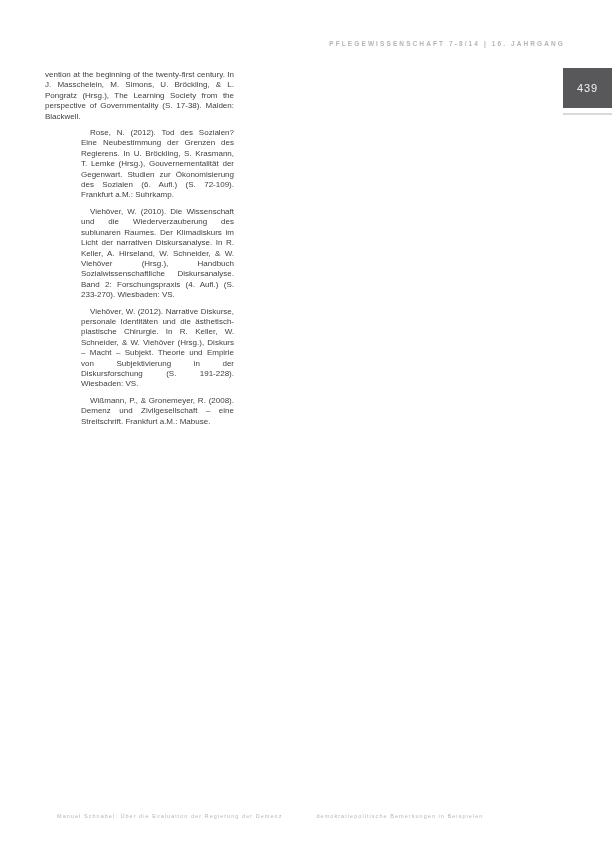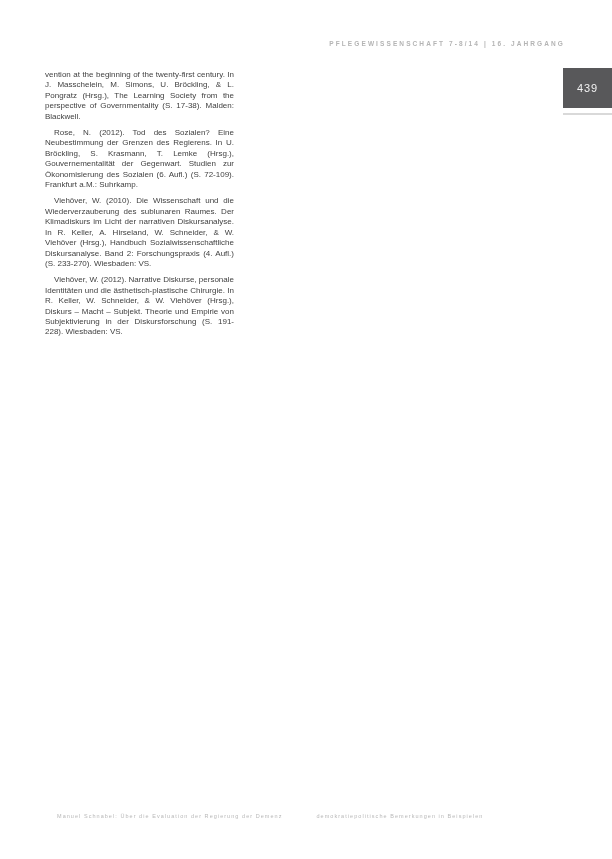--- a/index.html
+++ b/index.html
@@ -52,20 +52,21 @@
     color: #3f3f3f;
     font-size: 8px;
     line-height: 10.4px;
     text-align: justify;
   }
   .references p.ref {
     margin: 0 0 6px 0;
   }
   .references p.ref.indent {
     text-indent: 9px;
+    margin-left: 36px;
   }
   .running-footer {
     position: absolute;
     left: 57px;
     top: 813px;
     width: 520px;
     display: flex;
     gap: 34px;
     font-size: 5.5px;
     letter-spacing: 1.05px;
@@ -85,20 +86,21 @@
     <span>439</span>
   </div>
   <div class="badge-underline"></div>
 
   <div class="references">
 
   <p class="ref">vention at the beginning of the twenty-first century. In J. Masschelein, M. Simons, U. Bröckling, &amp; L. Pongratz (Hrsg.), The Learning Society from the perspective of Governmentality (S. 17-38). Malden: Blackwell.</p>
       <p class="ref indent">Rose, N. (2012). Tod des Sozialen? Eine Neubestimmung der Grenzen des Regierens. In U. Bröckling, S. Krasmann, T. Lemke (Hrsg.), Gouvernementalität der Gegenwart. Studien zur Ökonomisierung des Sozialen (6. Aufl.) (S. 72-109). Frankfurt a.M.: Suhrkamp.</p>
       <p class="ref indent">Viehöver, W. (2010). Die Wissenschaft und die Wiederverzauberung des sublunaren Raumes. Der Klimadiskurs im Licht der narrativen Diskursanalyse. In R. Keller, A. Hirseland, W. Schneider, &amp; W. Viehöver (Hrsg.), Handbuch Sozialwissenschaftliche Diskursanalyse. Band 2: Forschungspraxis (4. Aufl.) (S. 233-270). Wiesbaden: VS.</p>
       <p class="ref indent">Viehöver, W. (2012). Narrative Diskurse, personale Identitäten und die ästhetisch-plastische Chirurgie. In R. Keller, W. Schneider, &amp; W. Viehöver (Hrsg.), Diskurs – Macht – Subjekt. Theorie und Empirie von Subjektivierung in der Diskursforschung (S. 191-228). Wiesbaden: VS.</p>
+      <p class="ref indent">Wißmann, P., &amp; Gronemeyer, R. (2008). Demenz und Zivilgesellschaft – eine Streitschrift. Frankfurt a.M.: Mabuse.</p>
     </div>
 
   <div class="running-footer">
     <span>Manuel Schnabel: Über die Evaluation der Regierung der Demenz</span>
     <span>demokratiepolitische Bemerkungen in Beispielen</span>
   </div>
 
 </div>
 
 </body></html>

